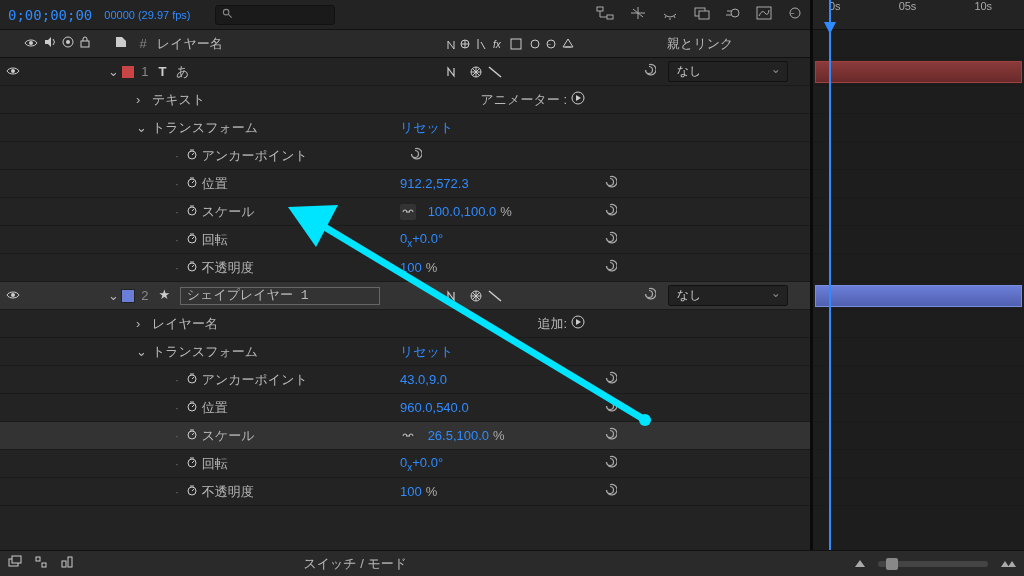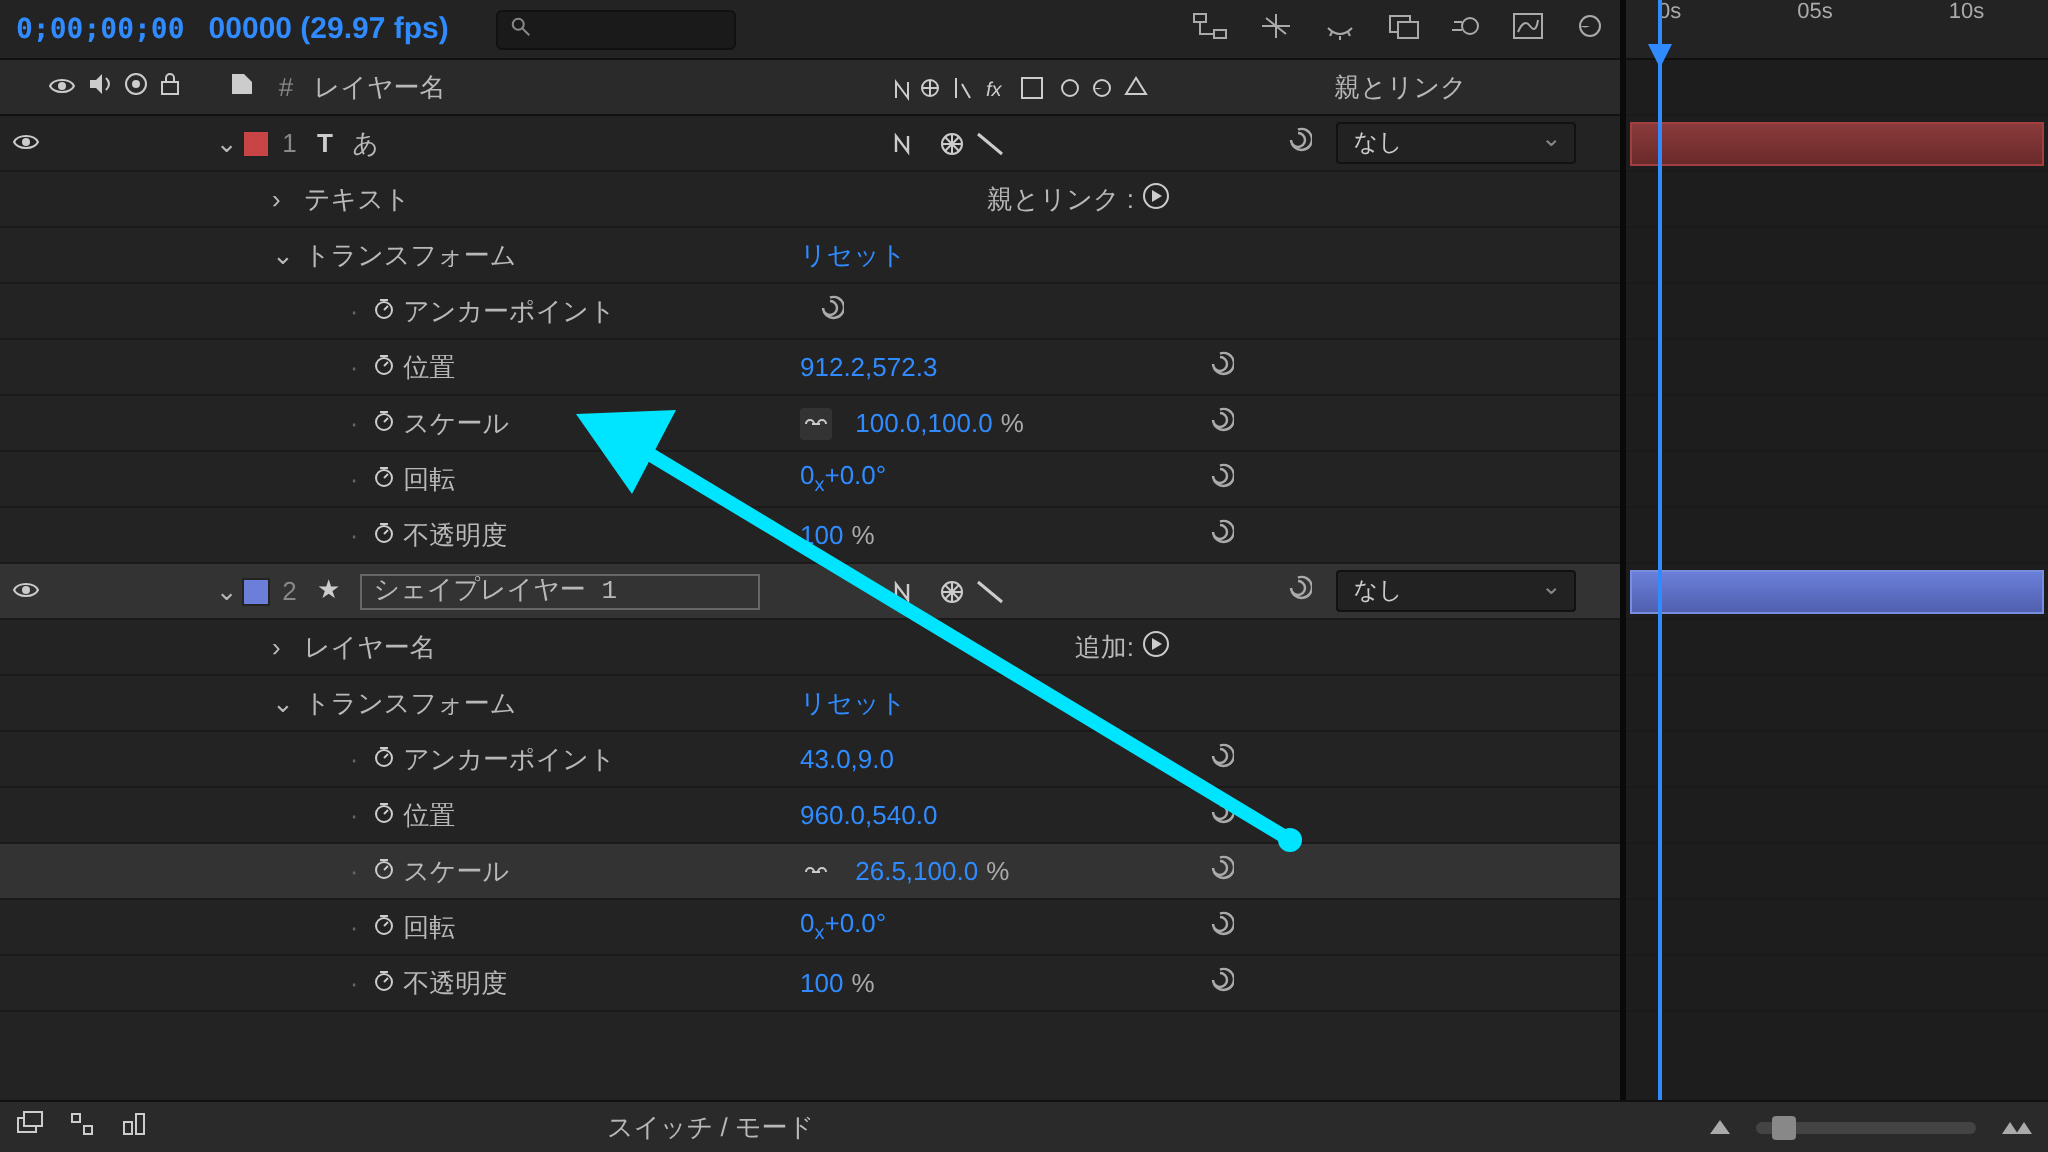--- a/index.html
+++ b/index.html
@@ -1,19 +1,19 @@
 <!DOCTYPE html>
 <html><head>
 <meta charset="utf-8">
 <style>
   * { margin: 0; padding: 0; box-sizing: border-box; font-family: "Hiragino Kaku Gothic Pro", "Meiryo", sans-serif; }
   body { background: #232323; color: #b8b8b8; font-size: 13px; width: 1024px; height: 576px; overflow: hidden; position: relative; }
-  .top-bar { height: 30px; display: flex; align-items: center; padding: 0 8px; border-bottom: 1px solid #111; font-weight: bold; }
+  .top-bar { height: 30px; display: flex; align-items: center; padding: 0 8px; border-bottom: 1px solid #111; }
   .timecode { color: #2f8bff; font-family: monospace; font-size: 14px; margin-right: 12px; }
-  .fps { color: #2f8bff; font-size: 15px; margin-right: 24px; }
+  .fps { color: #2f8bff; font-size: 11px; margin-right: 24px; }
   .search { background: #1a1a1a; border: 1px solid #111; border-radius: 3px; padding: 2px 6px; color: #888; width: 120px; font-size: 12px; }
   .top-icons { margin-left: auto; display: flex; gap: 16px; color: #b8b8b8; }
   .top-icons span { cursor: pointer; }
   .header-row { height: 28px; display: flex; align-items: center; border-bottom: 1px solid #111; background: #2a2a2a; }
   .col-vis { width: 110px; display: flex; align-items: center; justify-content: center; gap: 6px; padding-left: 6px; }
   .col-num { width: 20px; text-align: center; color: #888; }
   .col-name { flex: 0 0 290px; padding-left: 4px; }
   .col-switches { width: 195px; display: flex; align-items: center; gap: 6px; }
   .col-parent { width: 150px; padding-left: 4px; }
   .row { height: 28px; display: flex; align-items: center; border-bottom: 1px solid #1a1a1a; }
@@ -232,21 +232,21 @@
   <span class="col-spiral"><svg class="spiral-svg" viewBox="0 0 16 16">
           <path d="M8 2 A6 6 0 1 1 4 8 A4 4 0 1 0 8 4" stroke="#aaa" fill="none" stroke-width="1.4"></path>
         </svg></span>
   <span class="col-parent"><span class="dropdown">なし</span></span>
 </div>
 
 <div class="row">
   <div style="width:110px"></div>
   <span class="col-name indent1"><span class="collapse tri-right"></span><span>テキスト</span></span>
   <div class="col-value" style="justify-content:flex-end;padding-right:10px">
-    <span>親とリンク :</span>
+    <span>アニメーター :</span>
     <span><svg width="14" height="14">
             <circle cx="7" cy="7" r="6" stroke="#ccc" fill="none"></circle>
             <path d="M5 4 L10 7 L5 10 Z" fill="#ccc"></path>
           </svg></span>
   </div>
   <span class="col-spiral"></span>
       <span class="col-parent"></span>
 </div>
 
 <div class="row">

